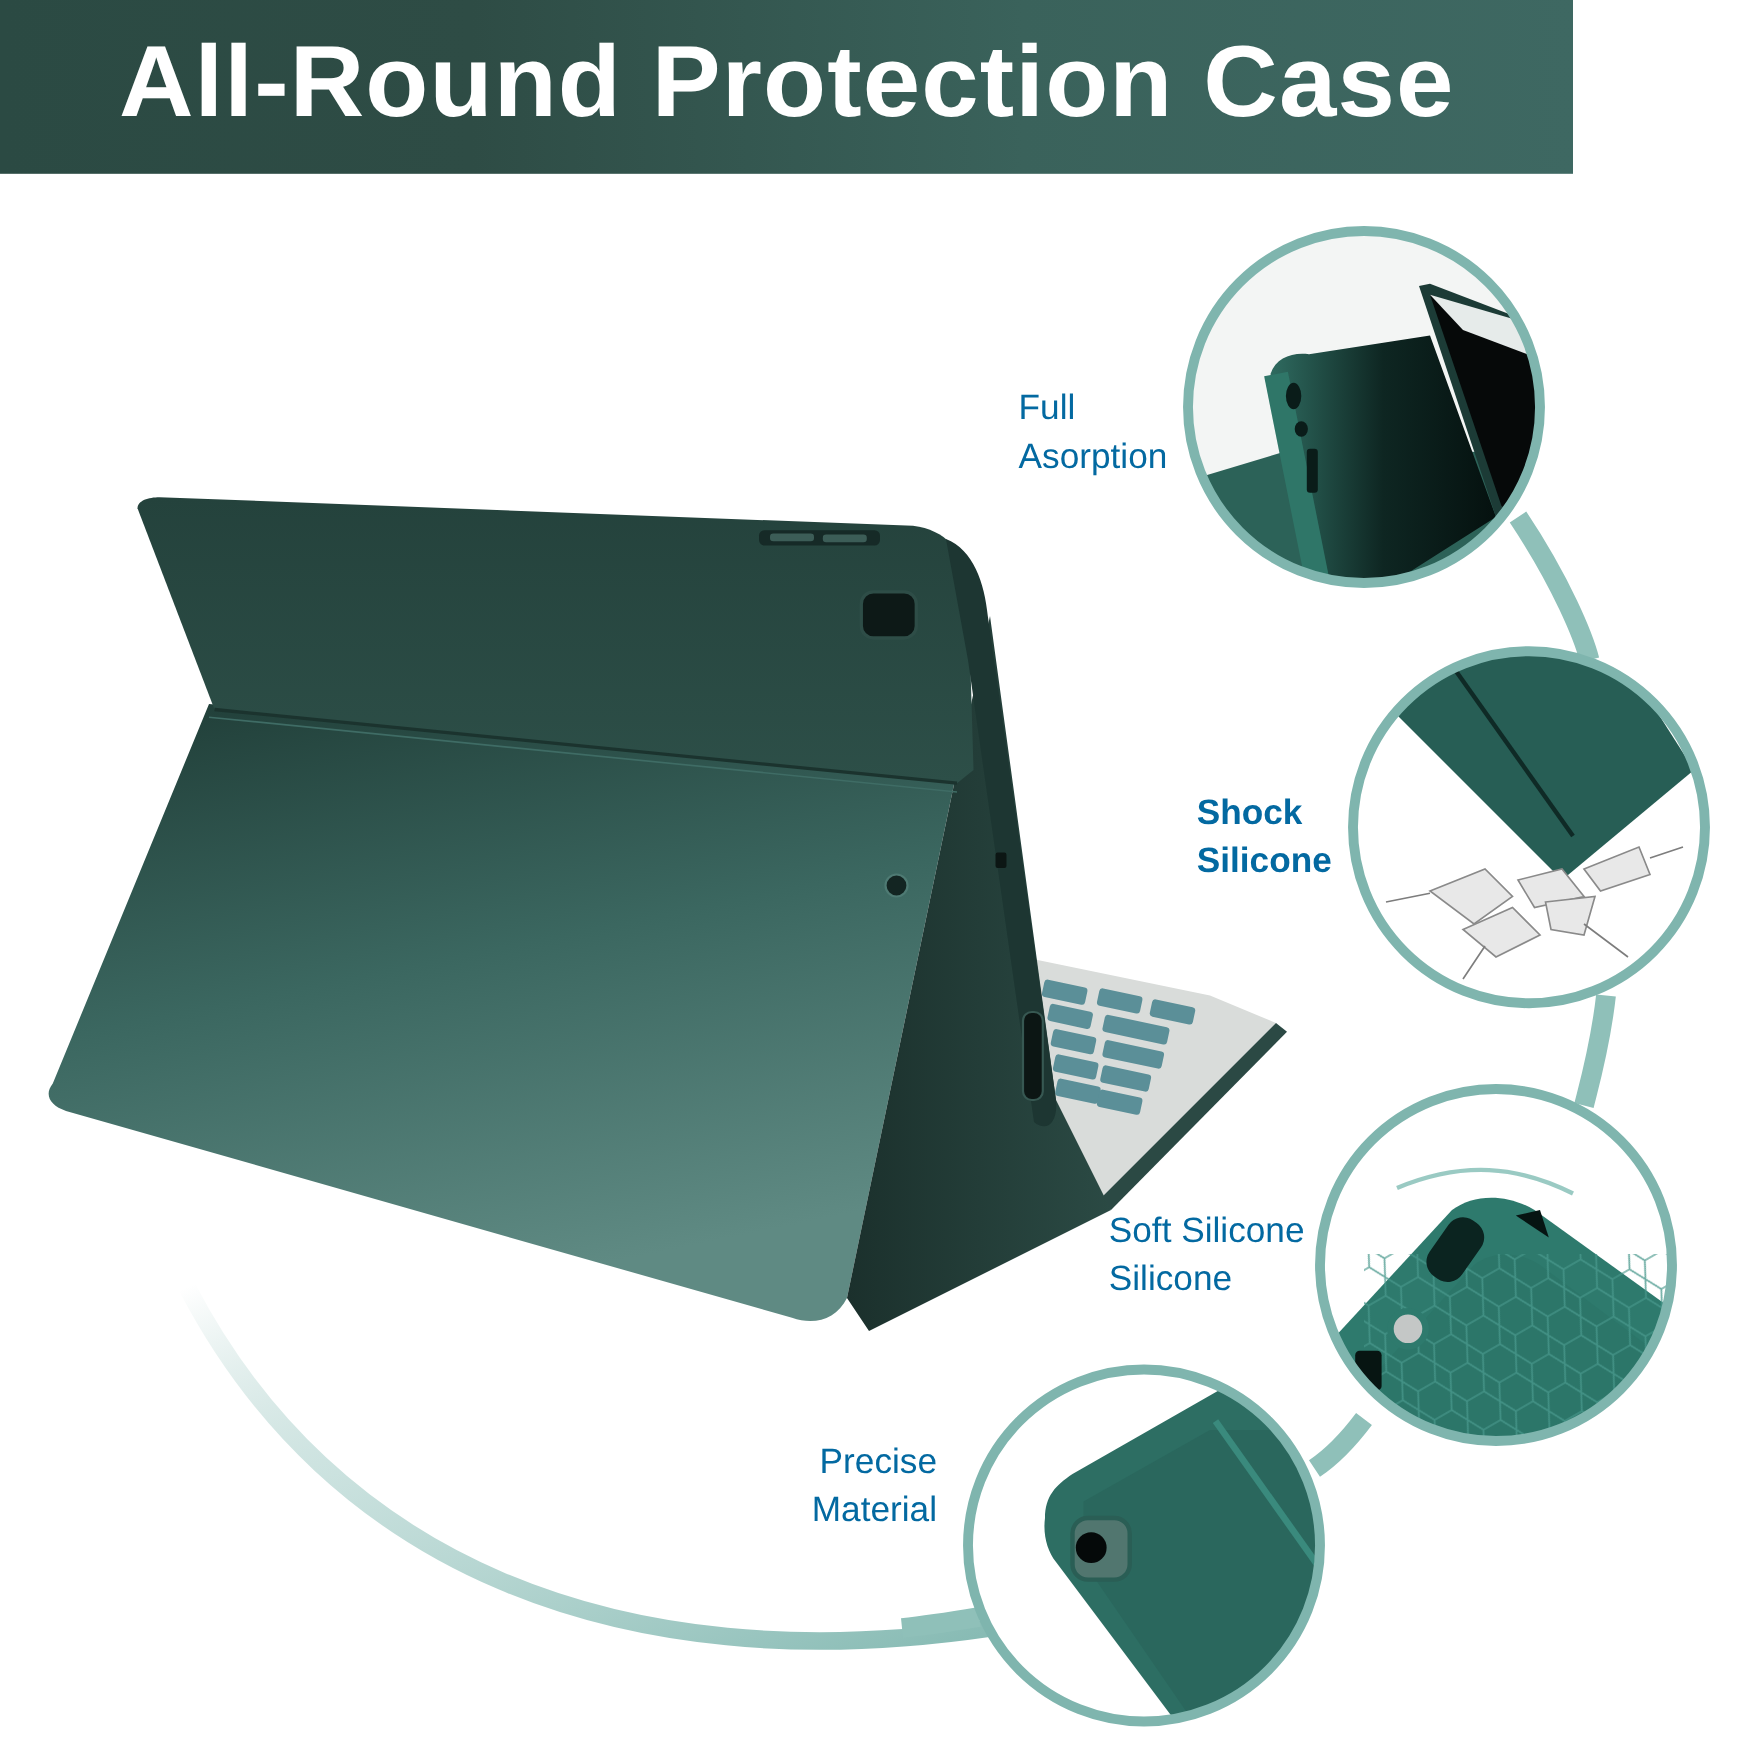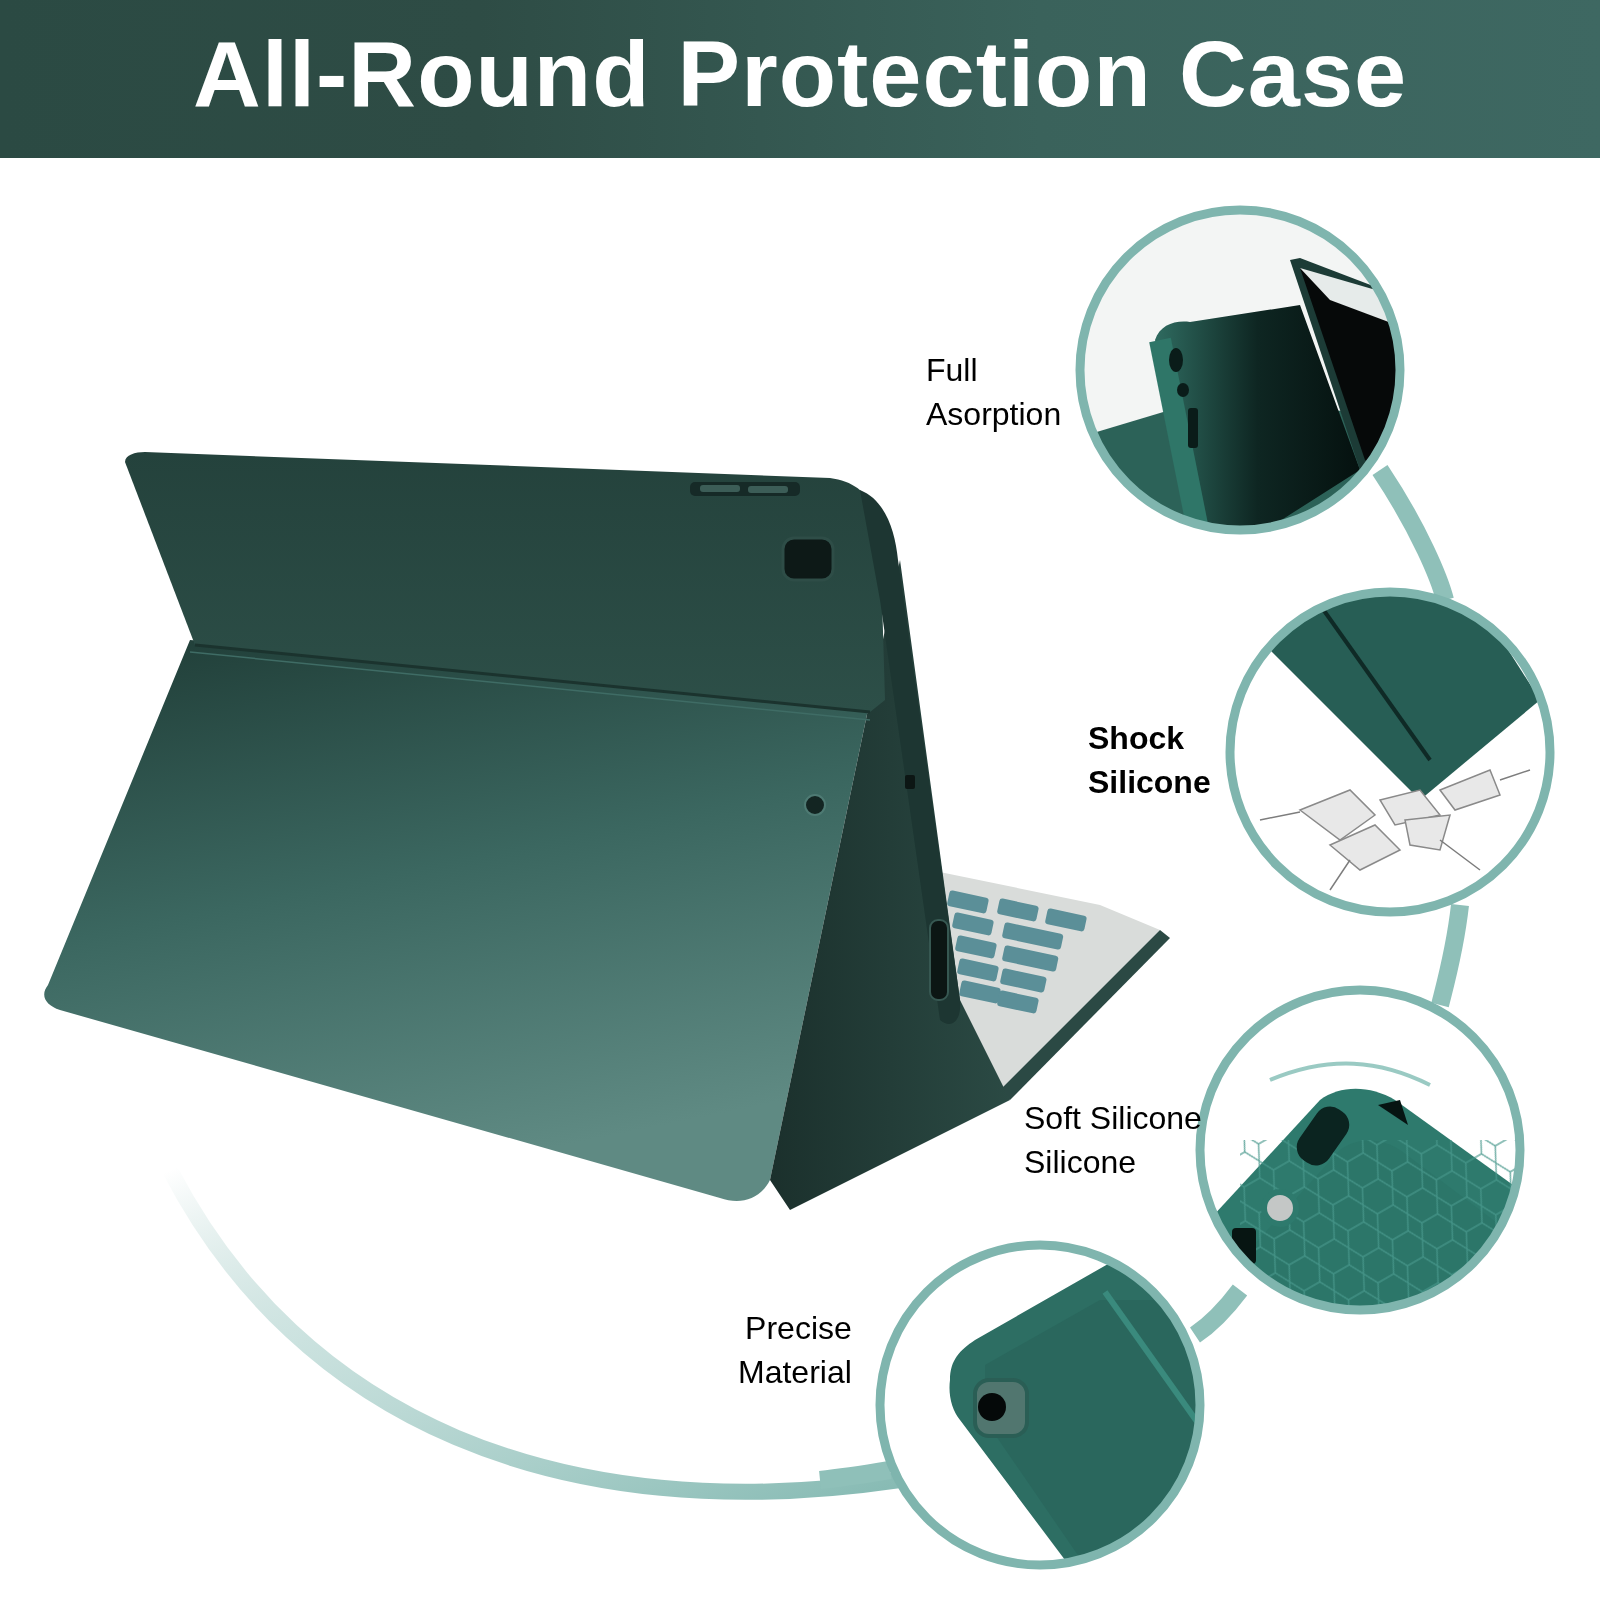--- a/index.html
+++ b/index.html
@@ -1,28 +1,28 @@
 <!DOCTYPE html>
 <html><head>
 <meta charset="utf-8">
 <style>
   html, body { margin: 0; padding: 0; background: #ffffff; }
   body { width: 1600px; height: 1600px; position: relative; overflow: hidden; font-family: "Liberation Sans", sans-serif; }
   .banner {
-    position: absolute; left: 0; top: 0; width: 1600px; height: 158px;
+    position: absolute; left: 0; top: 0; width: 1430px; height: 158px;
     background: linear-gradient(90deg, #2b4a43 0%, #2e4c45 30%, #3a625b 65%, #3e6862 100%);
     display: flex; align-items: center; justify-content: center; text-align: center;
   }
   .banner-title {
     color: #ffffff; font-family: "Liberation Sans", sans-serif; font-weight: 700;
     font-size: 92px; letter-spacing: 1px; transform: scaleX(1.02); margin-top: -10px;
   }
   .stage { position: absolute; left: 0; top: 0; width: 1600px; height: 1600px; }
   .label {
-    position: absolute; color: #000000; font-family: "Liberation Sans", sans-serif;
+    position: absolute; color: #0369a1; font-family: "Liberation Sans", sans-serif;
     font-size: 32px; line-height: 44px; white-space: nowrap;
   }
   .label span { display: block; }
 </style>
 </head>
 <body>
 
 <div class="banner">
   <div class="banner-title">All-Round Protection Case</div>
 </div>
@@ -171,20 +171,20 @@
 </svg>
 
 <div class="label" style="left:926px; top:348px;">
   <span>Full</span>
   <span>Asorption</span>
 </div>
 <div class="label" style="left:1088px; top:716px;font-weight:bold;">
   <span>Shock</span>
   <span>Silicone</span>
 </div>
-<div class="label" style="left:1008px; top:1096px;margin-left:16px;">
+<div class="label" style="left:1008px; top:1096px;">
   <span>Soft Silicone</span>
   <span>Silicone</span>
 </div>
 <div class="label" style="left:738px; top:1306px;text-align:right;">
   <span>Precise</span>
   <span>Material</span>
 </div>
 
 </body></html>

